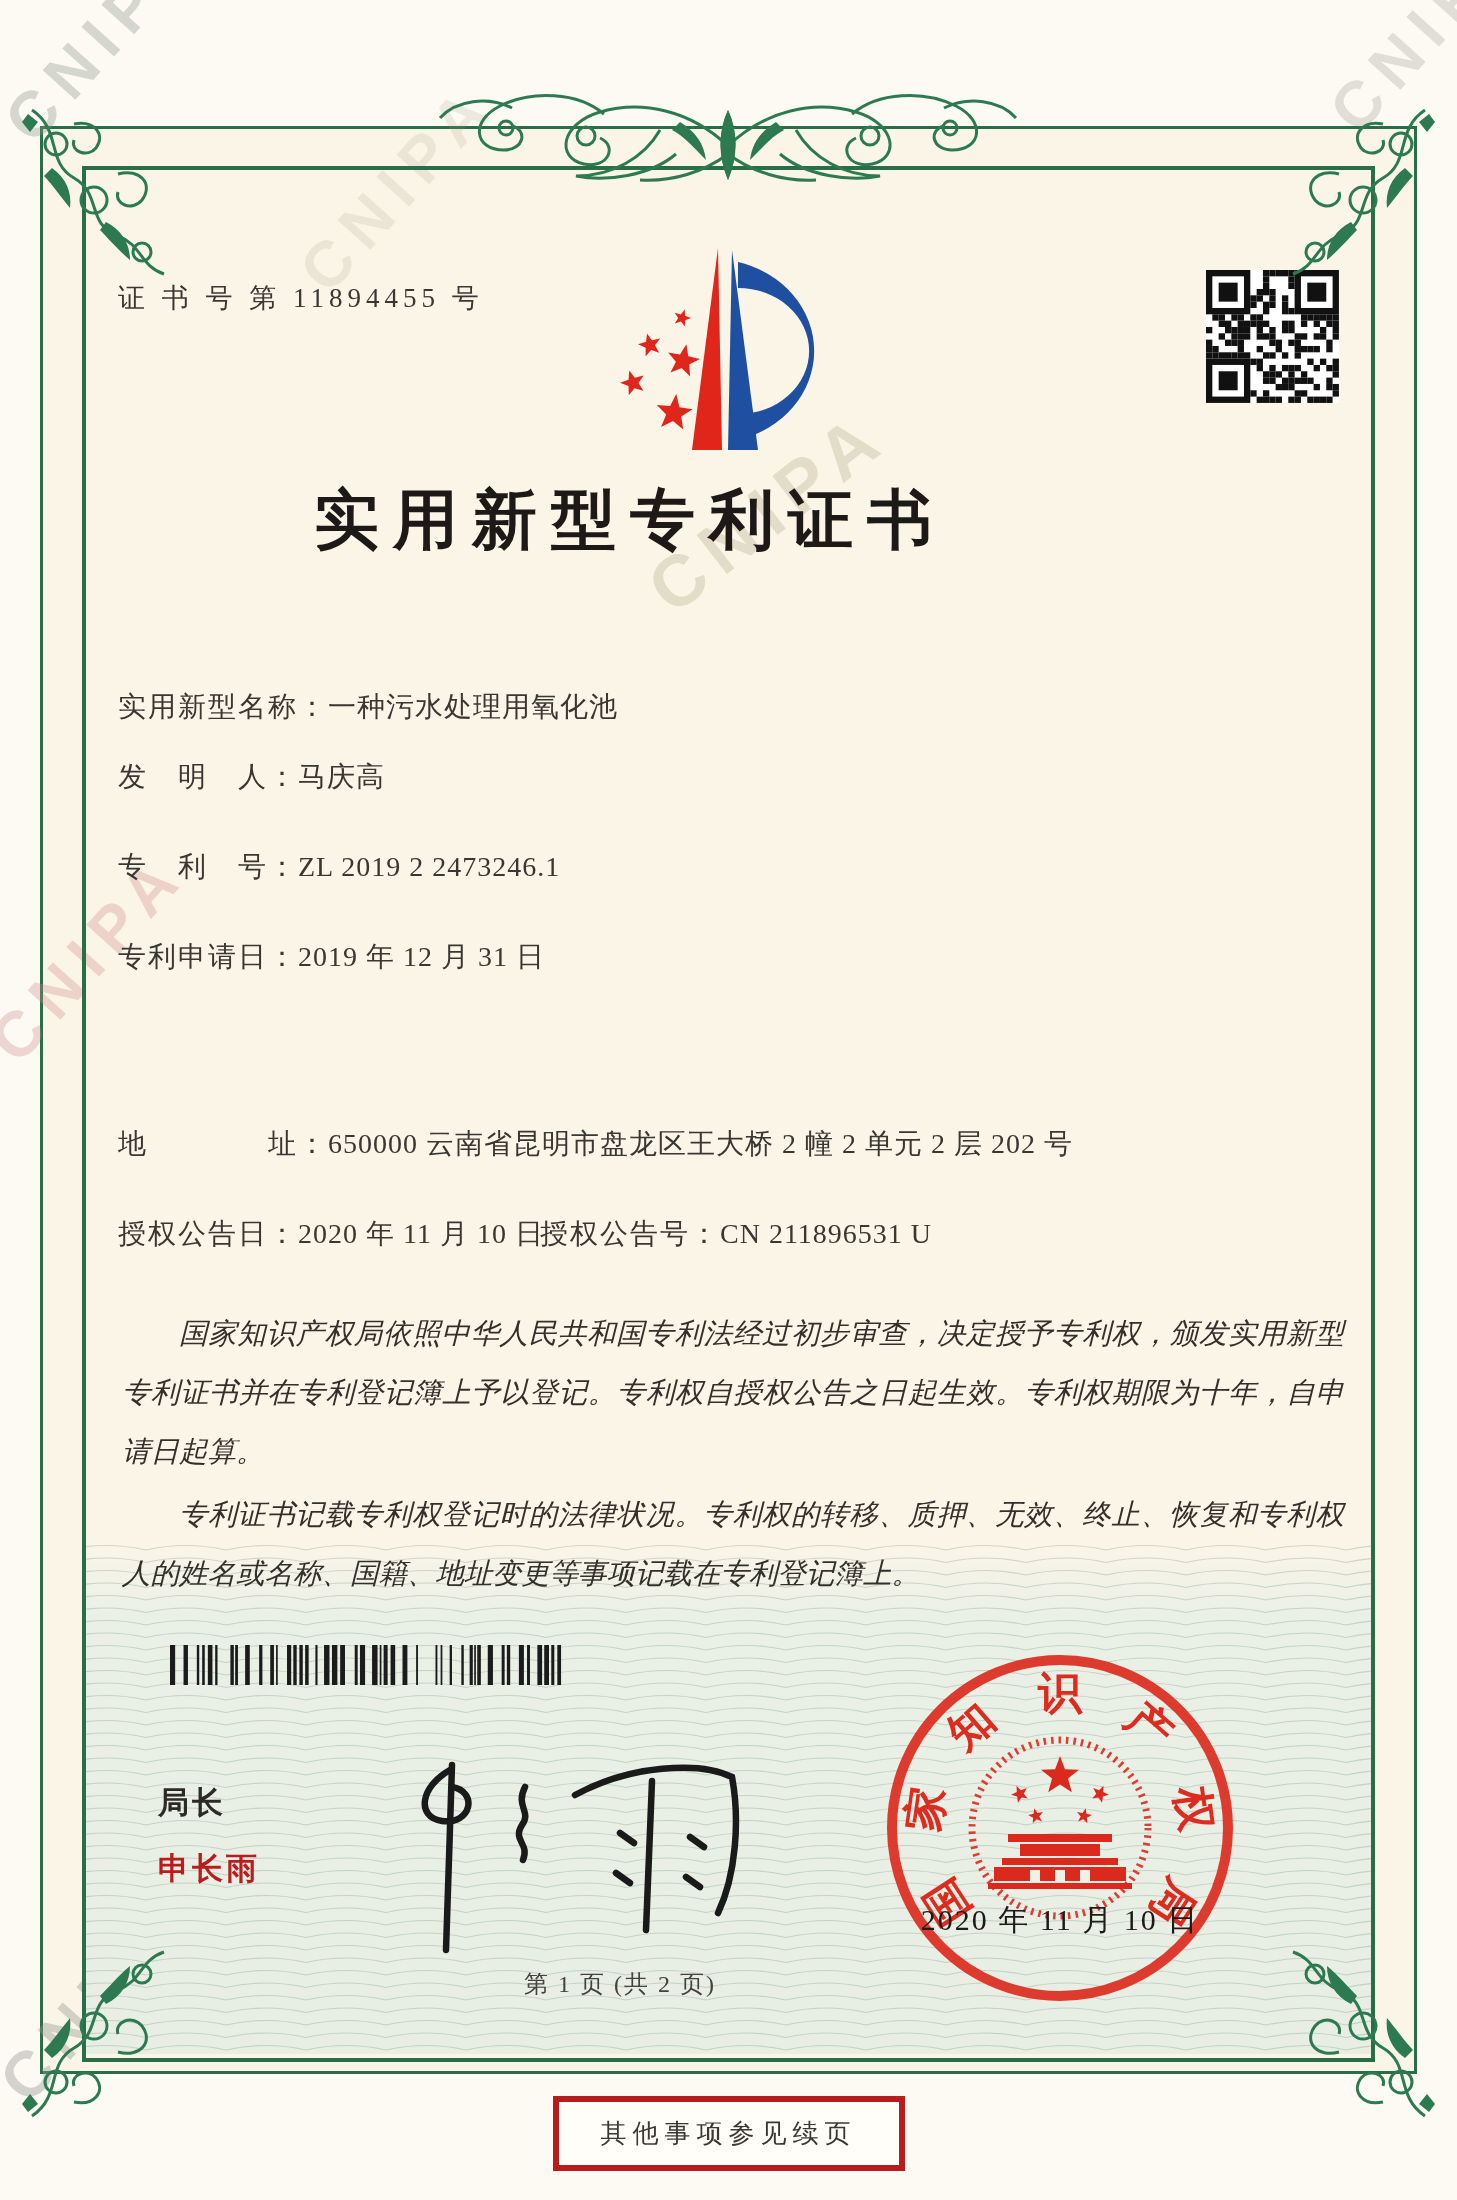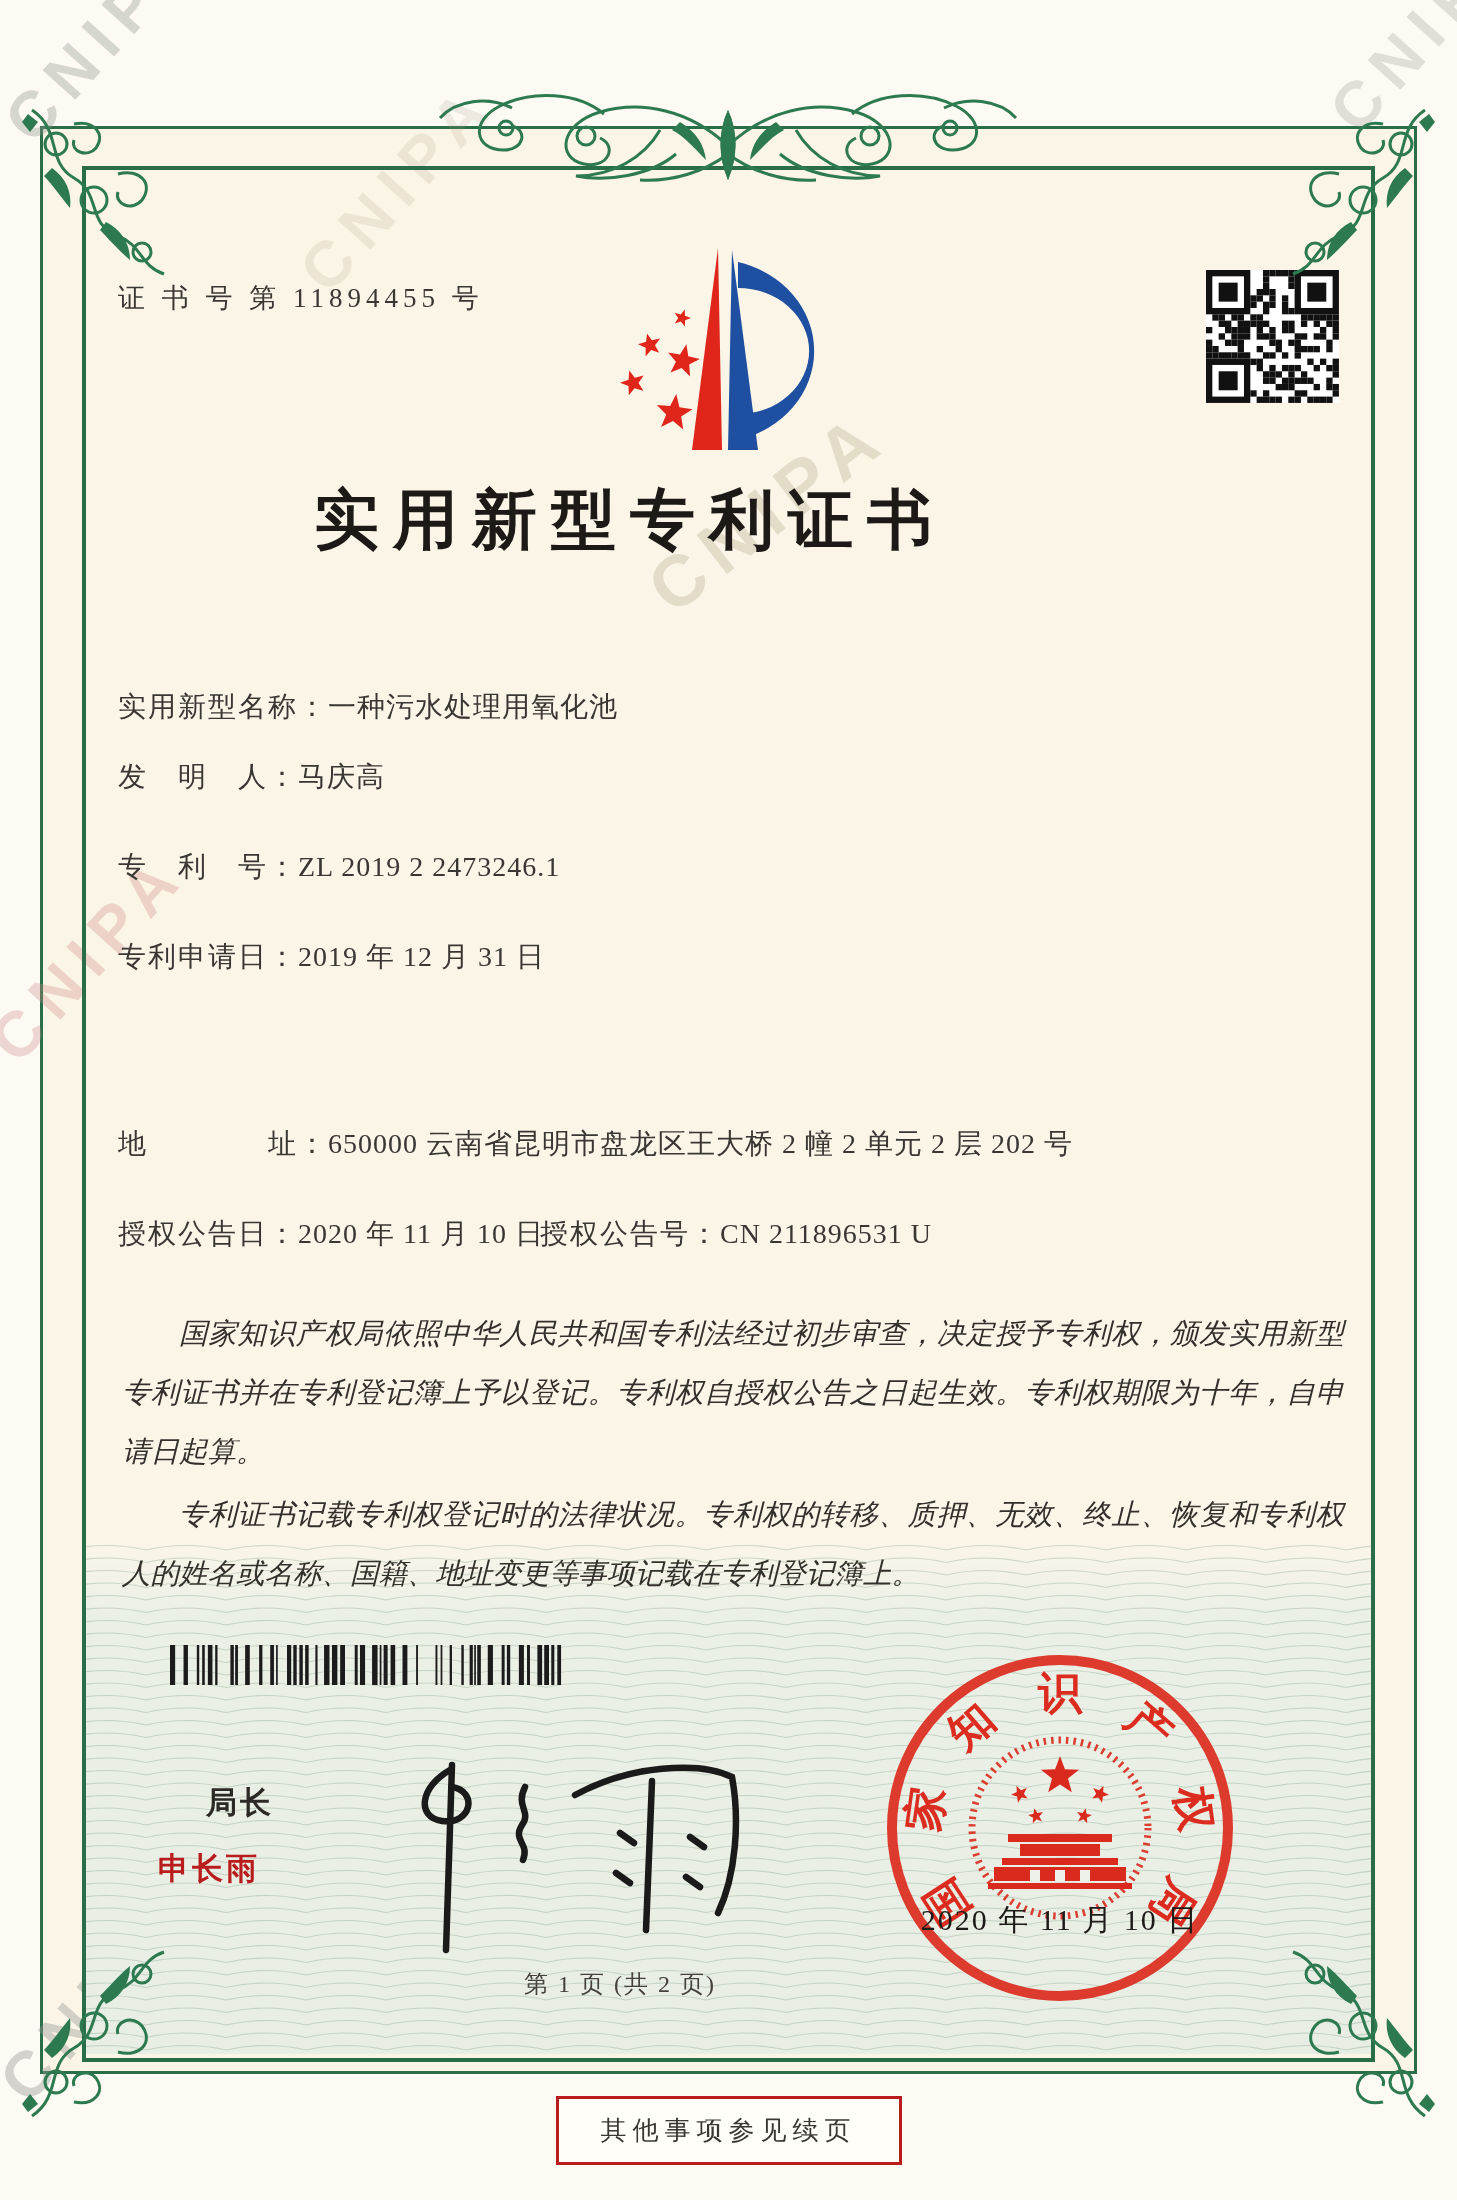--- a/index.html
+++ b/index.html
@@ -25,34 +25,34 @@
   .grant-pair{position:absolute;font-size:28px;color:#3a3733;z-index:3;white-space:nowrap;}
   
   #body-text{left:118px;top:1300px;width:1230px;font-size:28.5px;line-height:59px;
       text-align:justify;color:#33302b;z-index:3;}
   #body-text p{margin:4px;text-indent:2em;font-style:italic;}
   
   #band{left:86px;top:1542px;width:1285px;height:512px;z-index:2;
       background:linear-gradient(180deg,rgba(235,240,230,0) 0%,#ebf0e7 14%,#e8eee4 100%);}
   
   #signer-title{left:158px;top:1782px;font-family:"Liberation Sans","DejaVu Sans",sans-serif;
-      font-weight:bold;font-size:31px;color:#2c2a26;z-index:4;letter-spacing:3px;margin-left:48px;}
+      font-weight:bold;font-size:31px;color:#2c2a26;z-index:4;letter-spacing:3px;}
   #signer-name{left:158px;top:1848px;font-family:"Liberation Sans","DejaVu Sans",sans-serif;
       font-weight:bold;font-size:31px;color:#b91c1c;z-index:4;letter-spacing:3px;text-align:center;}
   
   #seal{left:880px;top:1648px;width:360px;height:360px;z-index:4;}
   .seal-char{position:absolute;font-size:44px;font-weight:bold;color:#dc2b1f;
       font-family:"Liberation Serif","DejaVu Serif",serif;}
   #seal-date{left:905px;top:1900px;width:310px;text-align:center;font-size:30px;
       letter-spacing:2px;color:#1d1b19;z-index:5;white-space:nowrap;}
   
   #pagination{left:0;top:1968px;width:1240px;text-align:center;font-size:24px;color:#45423d;
       letter-spacing:2px;z-index:3;}
   #footer-note{left:50%;top:2096px;transform:translateX(-50%);padding:14px 42px;background:#fffef9;
-      border:3px solid #b91c1c;font-size:26px;letter-spacing:6px;color:#3a3731;z-index:3;white-space:nowrap;}
+      border:6px solid #b91c1c;font-size:26px;letter-spacing:6px;color:#3a3731;z-index:3;white-space:nowrap;}
 </style>
 </head>
 <body>
 
 <div id="page">
 
   <div class="wm" style="left:-25px;top:0;color:rgba(140,150,140,.35)">CNIPA</div>
   <div class="wm" style="left:270px;top:150px;color:rgba(160,150,125,.16)">CNIPA</div>
   <div class="wm" style="left:628px;top:470px;font-size:72px;color:rgba(186,178,148,.38);transform:rotate(-38deg)">CNIPA</div>
   <div class="wm" style="left:-40px;top:920px;color:rgba(205,140,140,.33)">CNIPA</div>

